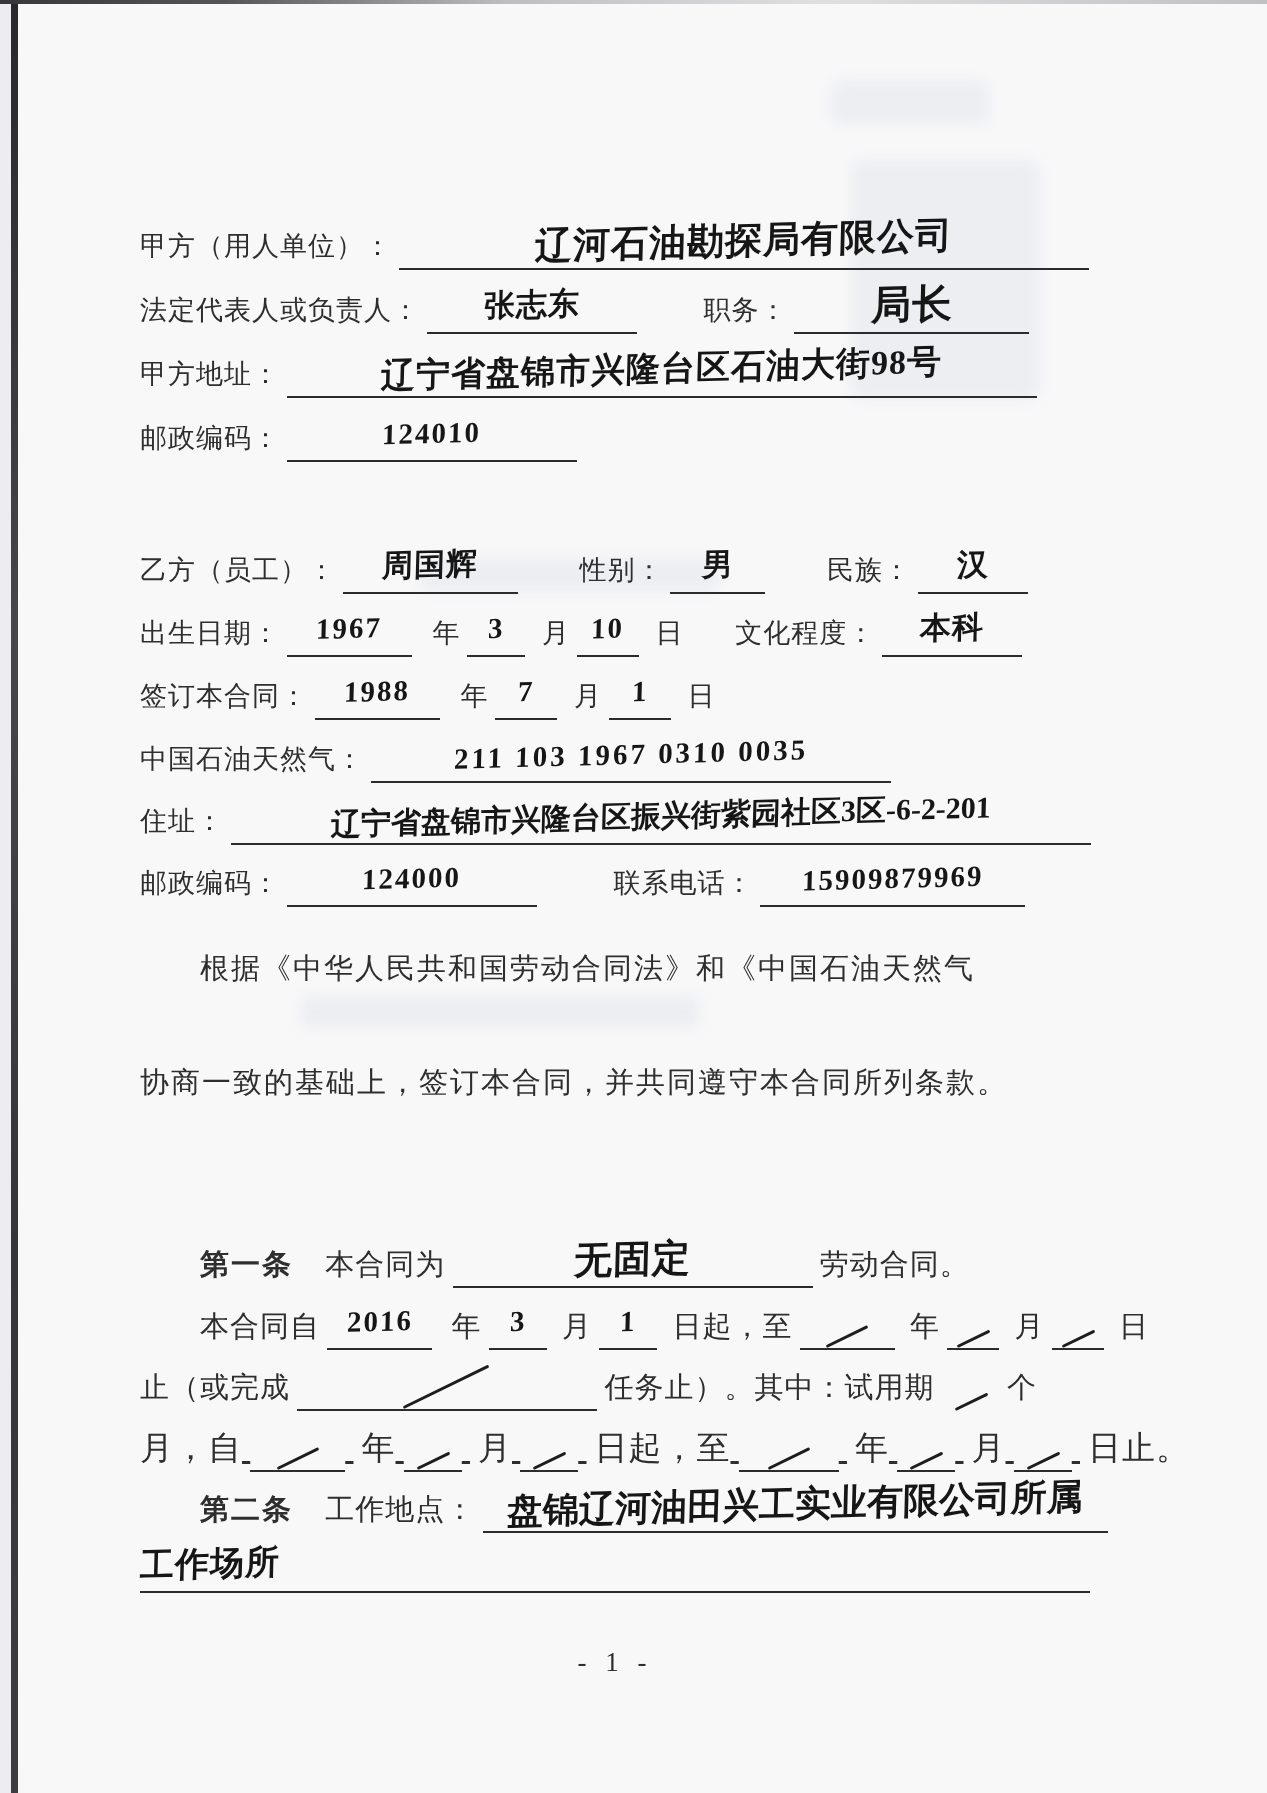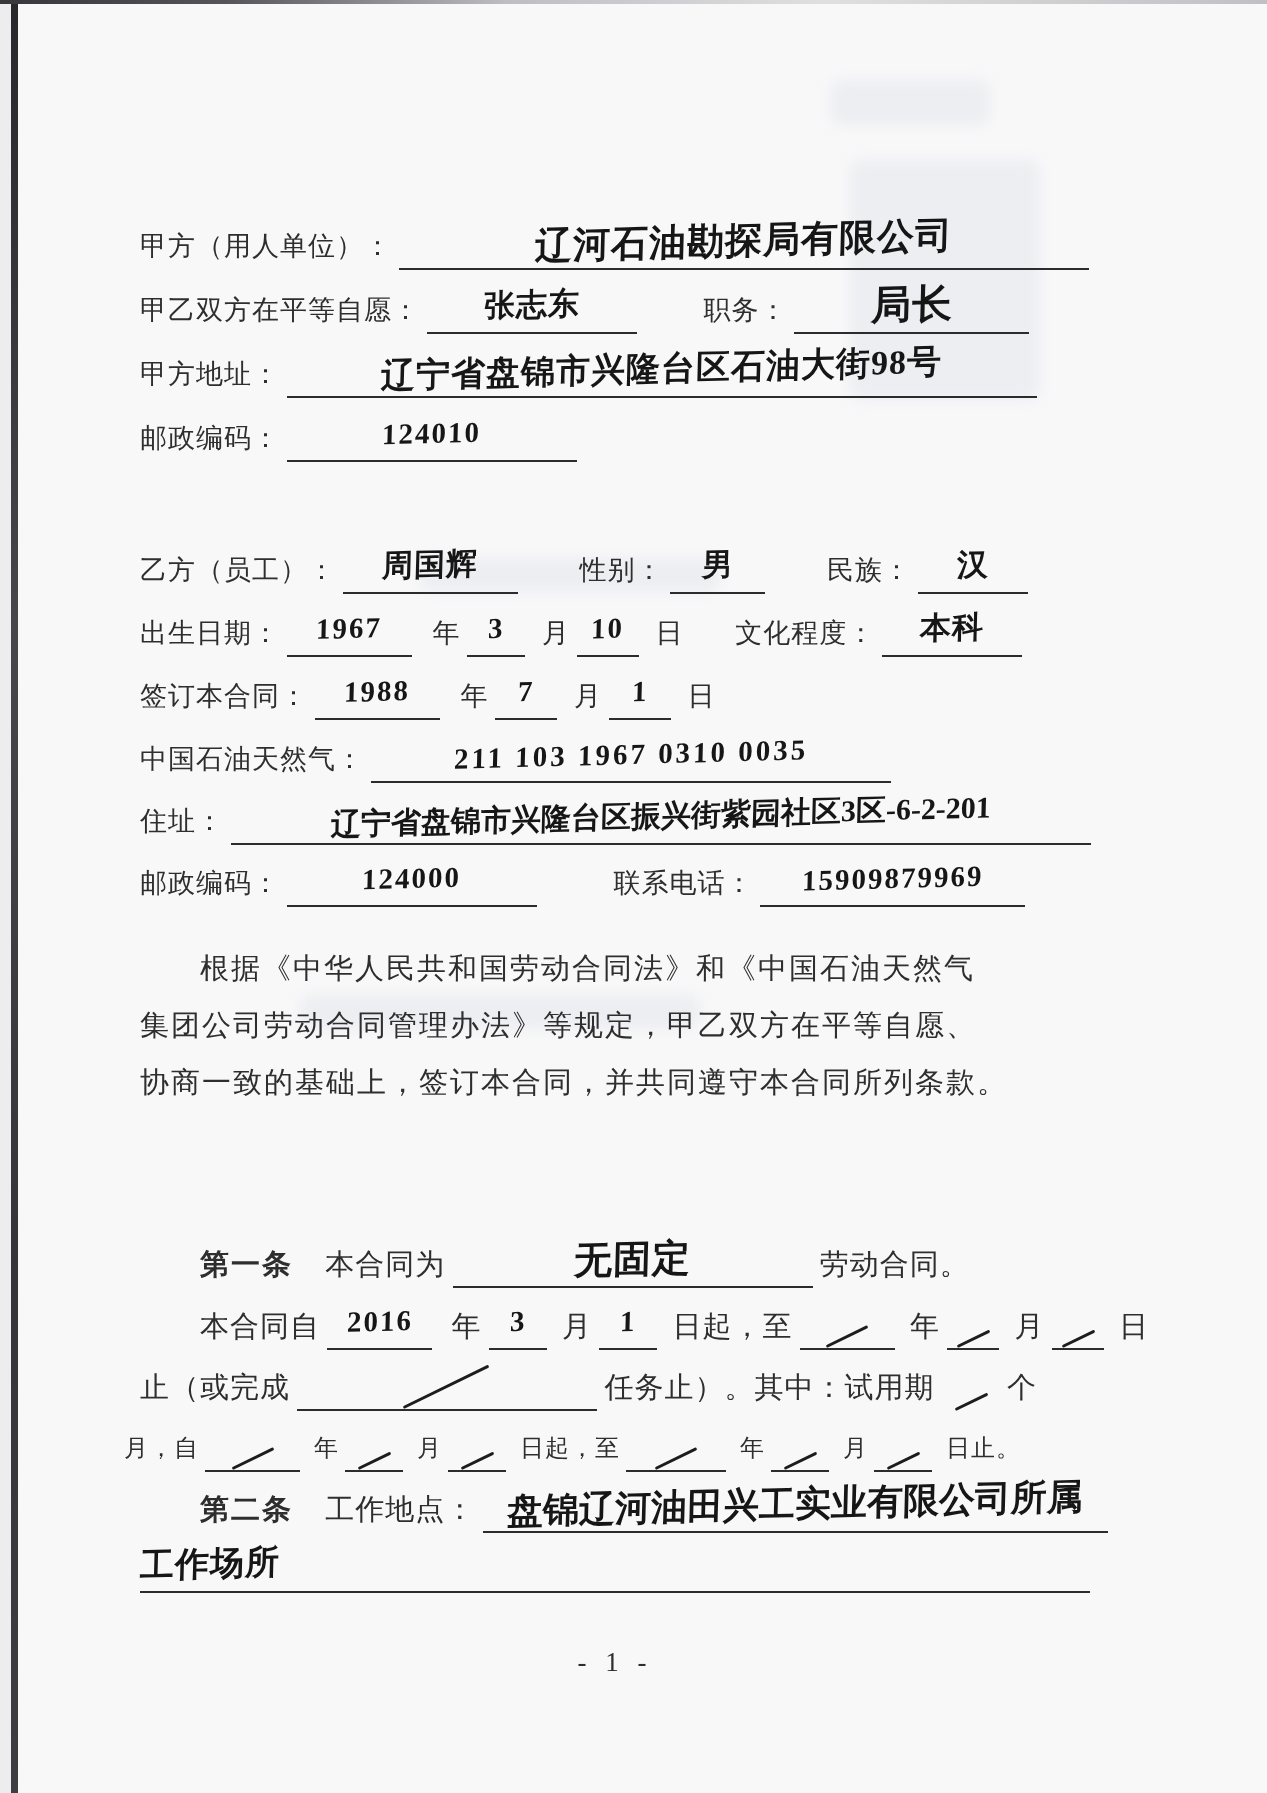--- a/index.html
+++ b/index.html
@@ -44,21 +44,21 @@
   <div class="smudge" style="left:300px;top:995px;width:400px;height:34px;"></div>
 
   <div class="row" style="left:140px;top:220px;">
     <span class="lbl">甲方（用人单位）：</span>
     <span class="fill" style="width:690px;">
       <span class="hw" style="font-size:37px;">辽河石油勘探局有限公司</span>
     </span>
   </div>
 
   <div class="row" style="left:140px;top:284px;">
-    <span class="lbl">甲乙双方在平等自愿：</span>
+    <span class="lbl">法定代表人或负责人：</span>
     <span class="fill" style="width:210px;">
       <span class="hw">张志东</span>
     </span>
     <span class="lbl" style="margin-left:60px;">职务：</span>
     <span class="fill" style="width:235px;">
       <span class="hw" style="font-size:40px;">局长</span>
     </span>
   </div>
 
   <div class="row" style="left:140px;top:348px;">
@@ -145,21 +145,20 @@
     <span class="fill" style="width:250px;">
       <span class="hw hw-num">124000</span>
     </span>
     <span class="lbl" style="margin-left:70px;">联系电话：</span>
     <span class="fill" style="width:265px;">
       <span class="hw hw-num">15909879969</span>
     </span>
   </div>
 
   <div class="para" style="top:948px;text-indent:60px;">根据《中华人民共和国劳动合同法》和《中国石油天然气</div>
-  <div class="para" style="top:1005px;">集团公司劳动合同管理办法》等规定，甲乙双方在平等自愿、</div>
   <div class="para" style="top:1062px;">协商一致的基础上，签订本合同，并共同遵守本合同所列条款。</div>
 
 
   <div class="row" style="left:200px;top:1238px;font-size:29px;">
     <span class="bold">第一条</span>
     <span class="lbl" style="margin-left:25px;">本合同为</span>
     <span class="fill" style="width:360px;">
       <span class="hw" style="font-size:38px;">无固定</span>
     </span>
     <span class="lbl">劳动合同。</span>
@@ -188,21 +187,21 @@
   </div>
 
   <div class="row" style="left:140px;top:1361px;font-size:29px;">
     <span class="lbl">止（或完成</span>
     <span class="fill" style="width:300px;"><span class="slash" style="width:90px;"></span></span>
     <span class="lbl">任务止）。其中：试用期</span>
     <span class="fill" style="width:58px;border-bottom:none;"><span class="slash small"></span></span>
     <span class="lbl">个</span>
   </div>
 
-  <div class="row" style="left:124px;top:1422px;font-size:24px;">
+  <div class="row" style="left:140px;top:1422px;font-size:33px;text-decoration:underline;">
     <span class="lbl" title="╱">月，自</span>
     <span class="fill" style="width:95px;"><span class="slash"></span></span>
     <span class="lbl" style="margin-left:8px;">年</span>
     <span class="fill" style="width:58px;"><span class="slash small"></span></span>
     <span class="lbl" style="margin-left:8px;">月</span>
     <span class="fill" style="width:58px;"><span class="slash small"></span></span>
     <span class="lbl" style="margin-left:8px;">日起，至</span>
     <span class="fill" style="width:100px;"><span class="slash"></span></span>
     <span class="lbl" style="margin-left:8px;">年</span>
     <span class="fill" style="width:58px;"><span class="slash small"></span></span>

